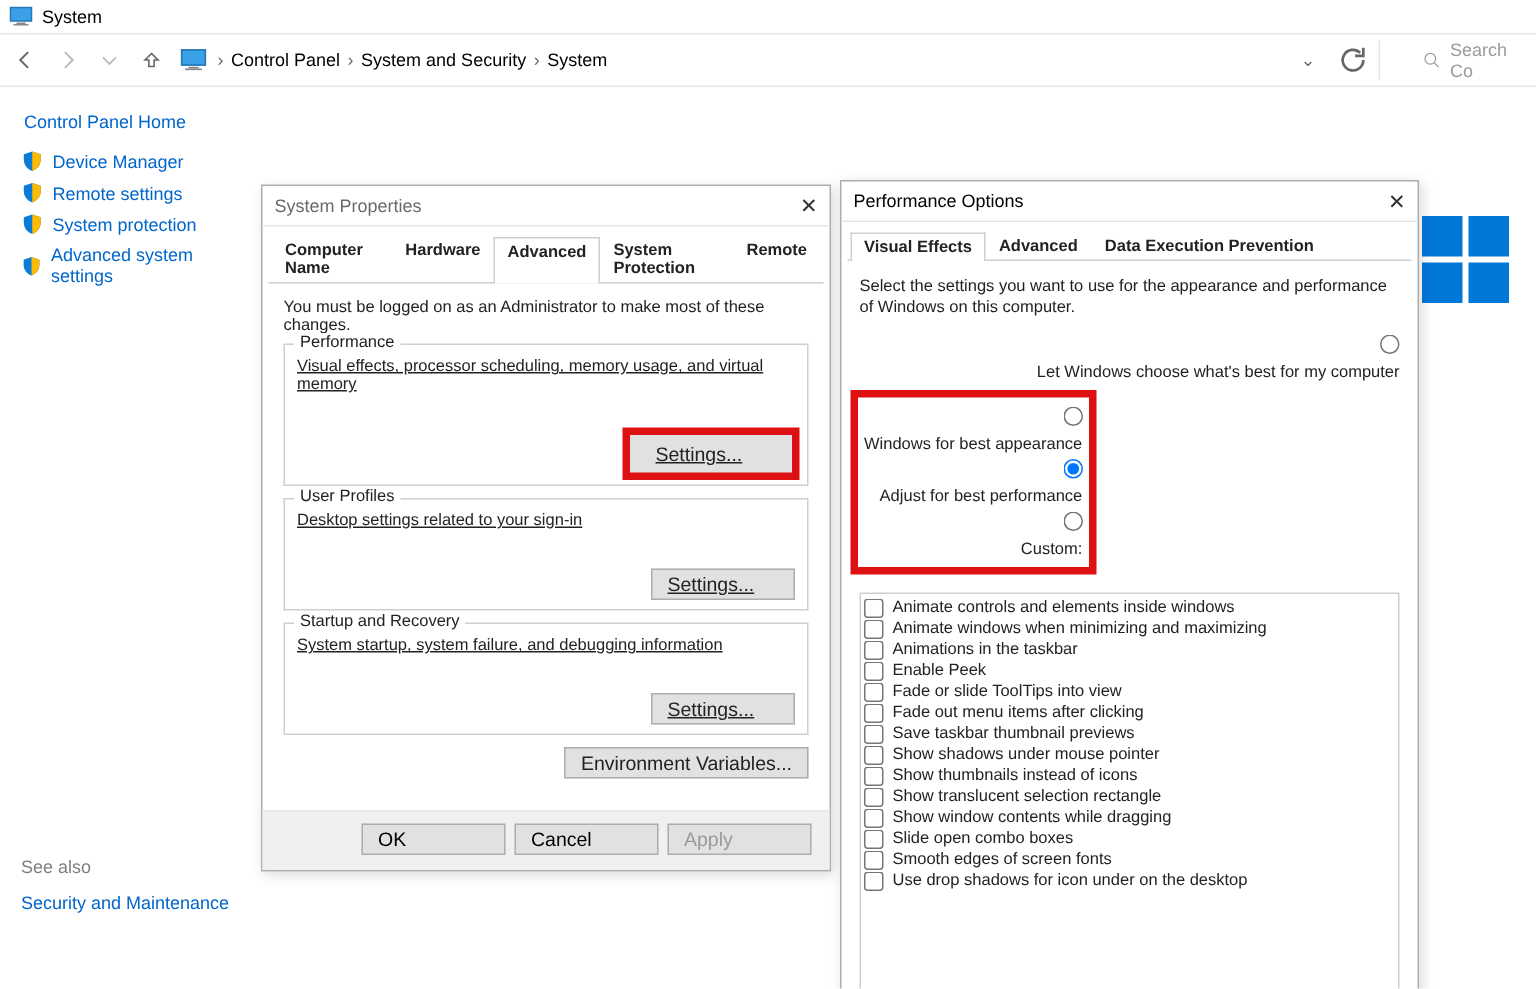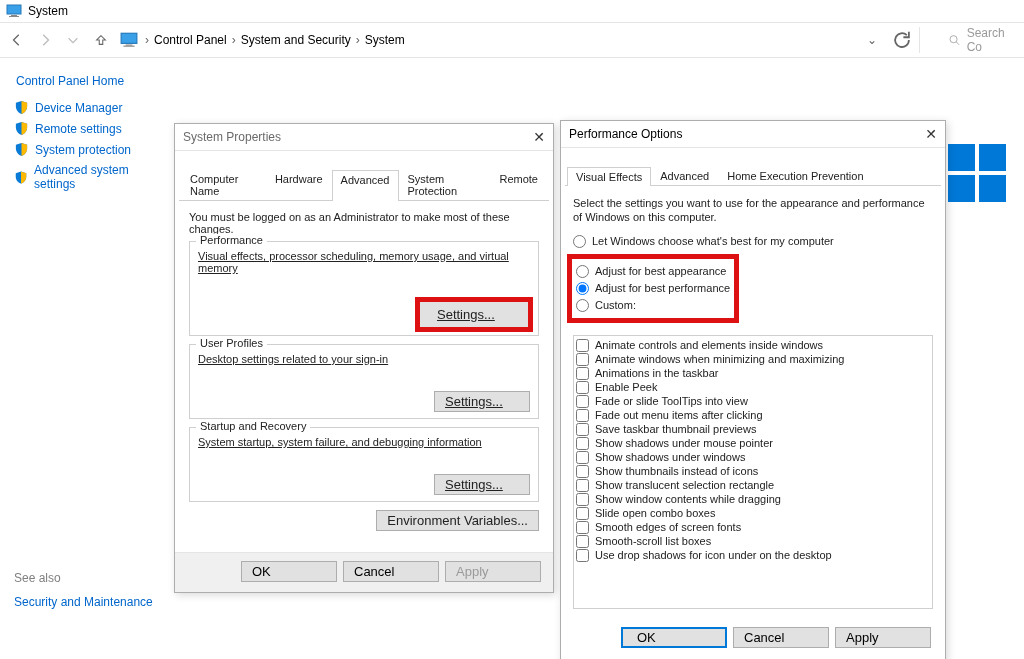--- a/index.html
+++ b/index.html
@@ -25,40 +25,40 @@
   .see-also{color:#808080;margin-top:380px;}
   .sm-link{color:#0066cc;margin-top:10px;}
 
   .win-logo{position:absolute;right:18px;top:86px;width:58px;height:58px;}
 
   
   .dlg{position:absolute;background:#fff;border:1px solid #adadad;box-shadow:2px 2px 8px rgba(0,0,0,.15);}
   .dlg .hd{height:26px;display:flex;align-items:center;justify-content:space-between;padding:0 8px;color:#6a6a6a;font-size:12px;border-bottom:1px solid #e5e5e5;}
   .dlg .hd .x{font-size:14px;color:#333;cursor:pointer;}
   #sysprop{left:174px;top:65px;width:378px;}
-  .tabs{display:flex;border-bottom:1px solid #cfcfcf;padding:2px 2px 0 2px;margin:16px 4px 0 4px;}
+  .tabs{display:flex;border-bottom:1px solid #cfcfcf;padding:2px 2px 0 2px;margin:4px 4px 0 4px;font-weight:bold;}
   .tab{padding:3px 8px;border:1px solid transparent;border-bottom:none;font-size:11px;color:#222;cursor:pointer;}
   .tab.active{background:#fff;border-color:#cfcfcf;position:relative;top:1px;}
   .body{padding:8px 14px 17px 14px;font-size:11px;color:#222;}
   .group{border:1px solid #cfcfcf;padding:8px 8px 6px 8px;margin:6px 0 8px 0;position:relative;text-decoration:underline;}
   .group .gt{position:absolute;top:-8px;left:6px;background:#fff;padding:0 4px;font-size:11px;}
   .gdesc{margin-bottom:26px;}
   .btn{background:#e1e1e1;border:1px solid #adadad;padding:2px 10px;font-size:13px;min-width:74px;text-align:left;cursor:pointer;}
   .btn.disabled{color:#9a9a9a;}
   .rt{display:flex;justify-content:flex-end;gap:6px;}
   .dlg-btns{display:flex;justify-content:flex-end;gap:6px;padding:8px 12px 10px 0;border-top:1px solid #e5e5e5;background:#f0f0f0;}
 
   .red-hl{outline:5px solid #d11; outline-offset:-2px;}
 
   
   #perfopt{left:560px;top:62px;width:384px;}
   #perfopt .hd{color:#000;}
   #perfopt .body{padding:6px 12px;}
   .intro{margin:4px 0 10px 0;line-height:1.3;}
-  .radio-row{display:flex;align-items:flex-start;gap:6px;margin:4px 0;}
+  .radio-row{display:flex;align-items:flex-end;gap:6px;margin:4px 0;flex-direction:column;}
   .radio-row input{margin:0;}
   .red-box{border:5px solid #d11;padding:2px 4px;margin:2px 0 6px -6px;display:inline-block;}
   .chk-list{border:1px solid #cfcfcf;height:268px;overflow:auto;padding:2px;margin-top:6px;}
   .chk-row{display:flex;align-items:center;gap:6px;margin:1px 0;}
   .chk-row input{margin:0;}
   .perf-btns{display:flex;justify-content:flex-end;gap:6px;padding:12px 14px 14px 0;}
   .btn.primary{border:2px solid #0078d7;padding:1px 14px;}
 </style>
 </head>
 <body>
@@ -221,34 +221,34 @@
   </div>
 
   <div class="dlg" id="perfopt">
     <div class="hd">
       <span>Performance Options</span>
       <span class="x">✕</span>
     </div>
     <div class="tabs" id="po-tabs">
         <span class="tab active">Visual Effects</span>
         <span class="tab">Advanced</span>
-        <span class="tab">Home Execution Prevention</span>
+        <span class="tab">Data Execution Prevention</span>
       </div>
     <div class="body">
       <div class="intro">Select the settings you want to use for the appearance and performance of Windows on this computer.</div>
 
       <label class="radio-row">
         <input type="radio" name="pr" style="">
           <span>Let Windows choose what's best for my computer</span>
       </label>
 
       <span class="red-box">
         <label class="radio-row">
           <input type="radio" name="pr" style="">
-            <span>Adjust for best appearance</span>
+            <span>Windows for best appearance</span>
         </label>
         <label class="radio-row">
           <input type="radio" name="pr" checked="" style="">
             <span>Adjust for best performance</span>
         </label>
         <label class="radio-row">
           <input type="radio" name="pr" style="">
             <span>Custom:</span>
         </label>
       </span>
@@ -281,45 +281,37 @@
           <label class="chk-row">
             <input type="checkbox" style="">
             <span>Save taskbar thumbnail previews</span>
           </label>
           <label class="chk-row">
             <input type="checkbox" style="">
             <span>Show shadows under mouse pointer</span>
           </label>
           <label class="chk-row">
             <input type="checkbox" style="">
-            <span>Show shadows under windows</span>
-          </label>
-          <label class="chk-row">
-            <input type="checkbox" style="">
             <span>Show thumbnails instead of icons</span>
           </label>
           <label class="chk-row">
             <input type="checkbox" style="">
             <span>Show translucent selection rectangle</span>
           </label>
           <label class="chk-row">
             <input type="checkbox" style="">
             <span>Show window contents while dragging</span>
           </label>
           <label class="chk-row">
             <input type="checkbox" style="">
             <span>Slide open combo boxes</span>
           </label>
           <label class="chk-row">
             <input type="checkbox" style="">
             <span>Smooth edges of screen fonts</span>
-          </label>
-          <label class="chk-row">
-            <input type="checkbox" style="">
-            <span>Smooth-scroll list boxes</span>
           </label>
           <label class="chk-row">
             <input type="checkbox" style="">
             <span>Use drop shadows for icon under on the desktop</span>
           </label>
         </div>
     </div>
     <div class="perf-btns">
       <span class="btn primary">OK</span>
       <span class="btn">Cancel</span>

